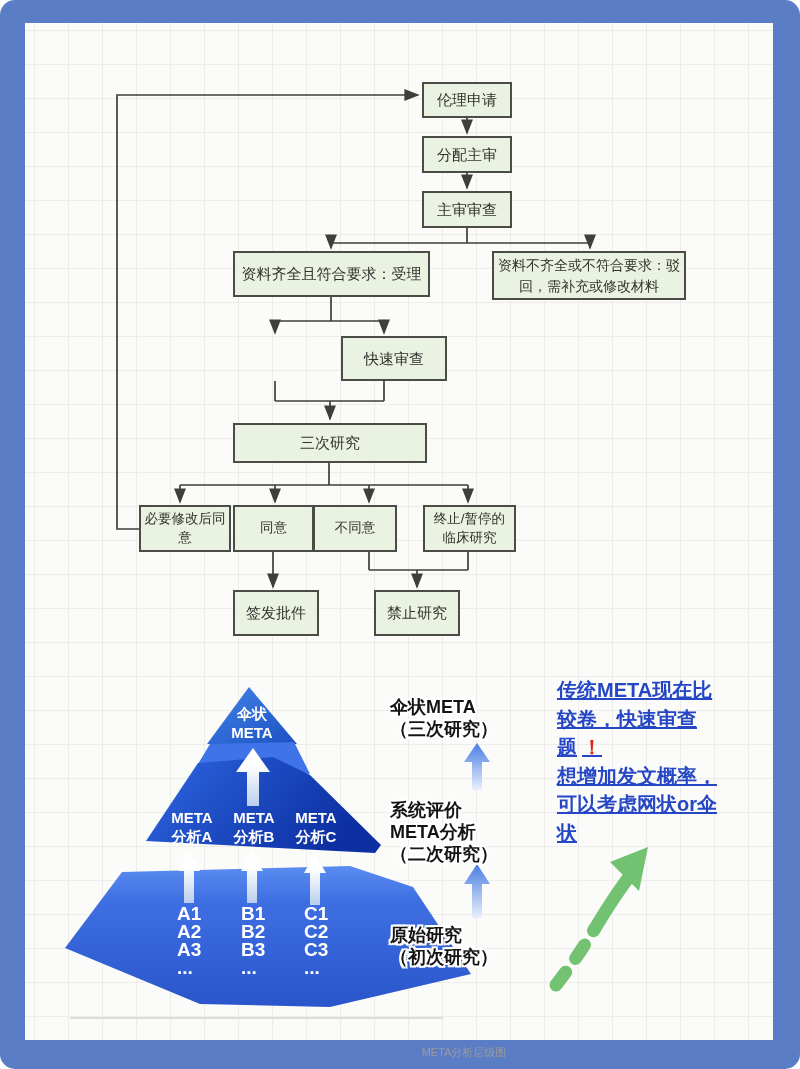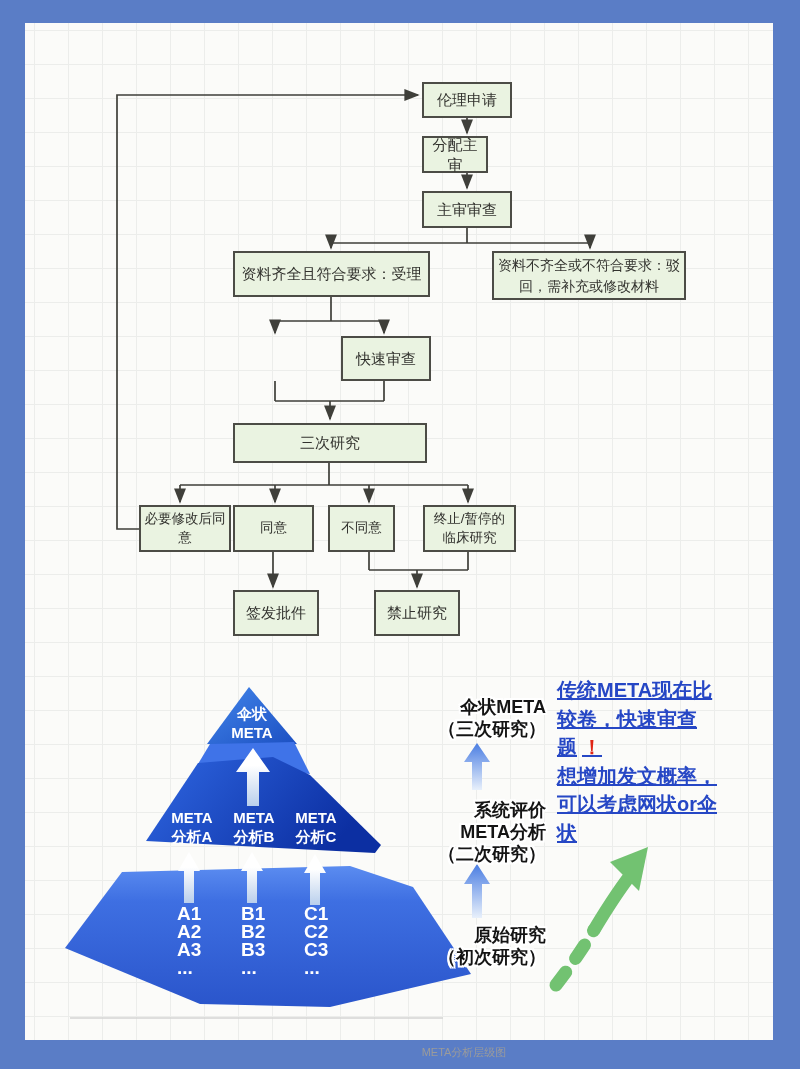--- a/index.html
+++ b/index.html
@@ -1,19 +1,20 @@
 <!DOCTYPE html>
 <html><head>
 <meta charset="utf-8">
 <style>
   html,body{margin:0;padding:0;}
   #stage{
     position:relative;width:800px;height:1069px;overflow:hidden;
     background:#5a7dc6;
     font-family:"Liberation Sans","DejaVu Sans",sans-serif;
+    border-radius:15px;
   }
   #paper{
     position:absolute;left:25px;top:23px;width:748px;height:1017px;
     background-color:#fbfbf9;
     background-image:
       linear-gradient(#ecedeb 1.5px, transparent 1.5px),
       linear-gradient(90deg,#ecedeb 1.5px, transparent 1.5px);
     background-size:34px 34px;
     background-position:9px 7px;
   }
@@ -29,21 +30,21 @@
   .pre{white-space:pre-line;}
   .pyrtxt{
     position:absolute;z-index:3;color:#fff;font-weight:bold;
     text-align:center;font-size:15px;line-height:19px;
   }
   .pyrcol{
     position:absolute;z-index:3;color:#fff;font-weight:bold;
     text-align:left;font-size:19px;line-height:18px;
   }
   .lvl{
-    position:absolute;z-index:3;width:156px;text-align:right;
+    position:absolute;z-index:3;width:156px;text-align:left;
     color:#141414;font-weight:bold;font-size:18px;line-height:22px;
     text-shadow:-2px -2px 0 #fff,2px -2px 0 #fff,-2px 2px 0 #fff,2px 2px 0 #fff,
                 -2px 0 0 #fff,2px 0 0 #fff,0 -2px 0 #fff,0 2px 0 #fff;
   }
   #note{
     position:absolute;z-index:3;left:557px;top:676px;width:236px;
     color:#2647c5;font-weight:bold;font-size:20px;line-height:28.5px;text-decoration:underline;
   }
   #note .excl{color:#e02515;margin-left:5px;}
   #caption{
@@ -123,29 +124,29 @@
     <g stroke="#72c271" stroke-width="13" fill="none">
       <path d="M556 985 Q577 958 594 930" stroke-dasharray="16 17" stroke-linecap="round"></path>
       <path d="M594 930 Q618 890 636 868"></path>
       <polygon points="648,847 610,862 639,891" fill="#72c271" stroke="none"></polygon>
     </g>
 
     <line x1="70" y1="1018" x2="443" y2="1018" stroke="#d5d5d3" stroke-width="1.5"></line>
   </svg>
 
   <div class="fnode" style="left:422px;top:82px;width:90px;height:36px">伦理申请</div>
-  <div class="fnode" style="left:422px;top:136px;width:66px;height:37px">分配主审</div>
+  <div class="fnode" style="left:422px;top:136px;width:90px;height:37px">分配主审</div>
   <div class="fnode" style="left:422px;top:191px;width:90px;height:37px">主审审查</div>
   <div class="fnode" style="left:233px;top:251px;width:197px;height:46px">资料齐全且符合要求：受理</div>
   <div class="fnode md" style="left:492px;top:251px;width:194px;height:49px">资料不齐全或不符合要求：驳回，需补充或修改材料</div>
-  <div class="fnode" style="left:341px;top:336px;width:90px;height:45px">快速审查</div>
+  <div class="fnode" style="left:341px;top:336px;width:106px;height:45px">快速审查</div>
   <div class="fnode" style="left:233px;top:423px;width:194px;height:40px">三次研究</div>
   <div class="fnode sm" style="left:139px;top:505px;width:92px;height:47px">必要修改后同意</div>
   <div class="fnode sm" style="left:233px;top:505px;width:81px;height:47px">同意</div>
-  <div class="fnode sm" style="left:328px;top:505px;width:67px;height:47px">不同意</div>
+  <div class="fnode sm" style="left:313px;top:505px;width:84px;height:47px">不同意</div>
   <div class="fnode sm" style="left:423px;top:505px;width:93px;height:47px">终止/暂停的临床研究</div>
   <div class="fnode" style="left:233px;top:590px;width:86px;height:46px">签发批件</div>
   <div class="fnode" style="left:374px;top:590px;width:86px;height:46px">禁止研究</div>
 
   <div class="pyrtxt pre" style="left:219px;top:704px;width:66px">伞状
 META</div>
   <div class="pyrtxt pre" style="left:159px;top:808px;width:66px">META
 分析A</div>
   <div class="pyrtxt pre" style="left:221px;top:808px;width:66px">META
 分析B</div>

